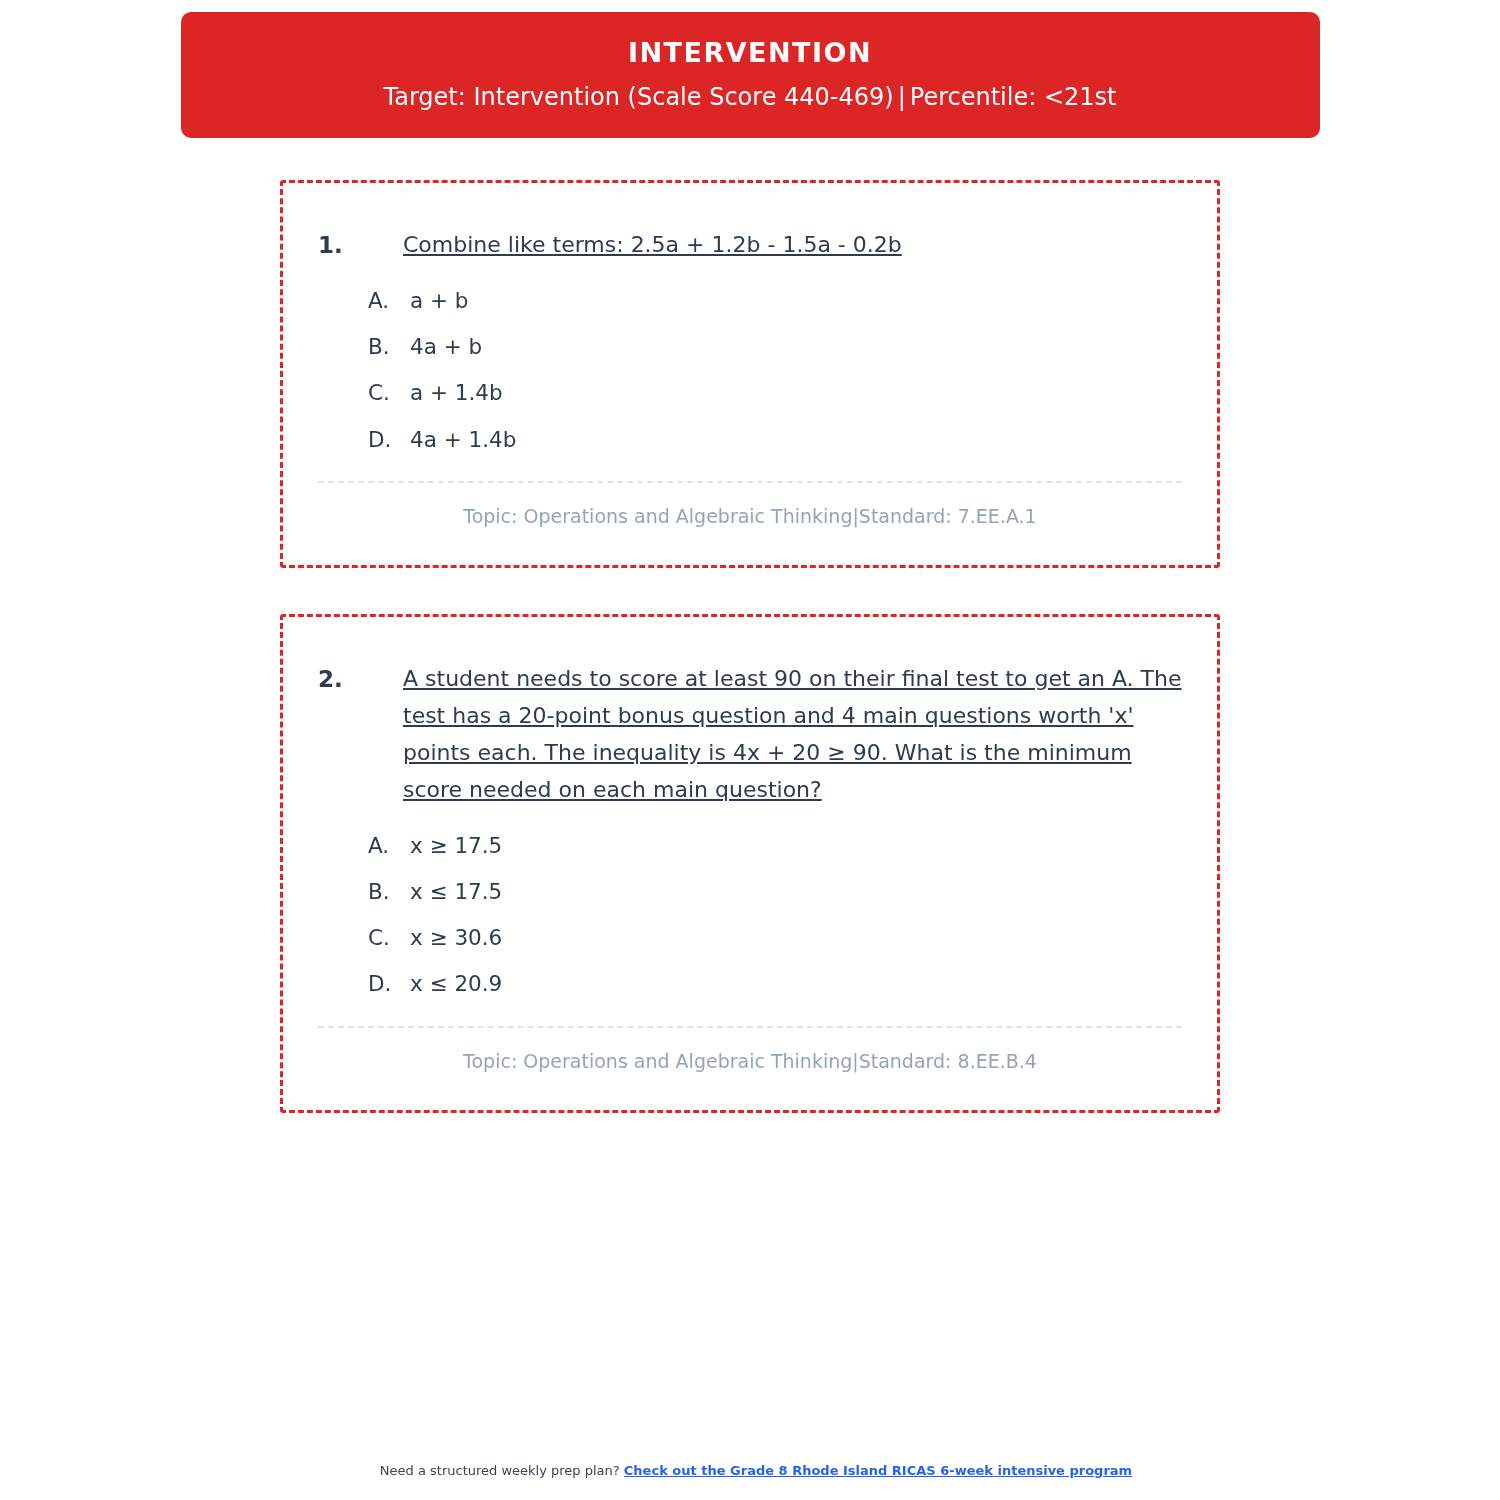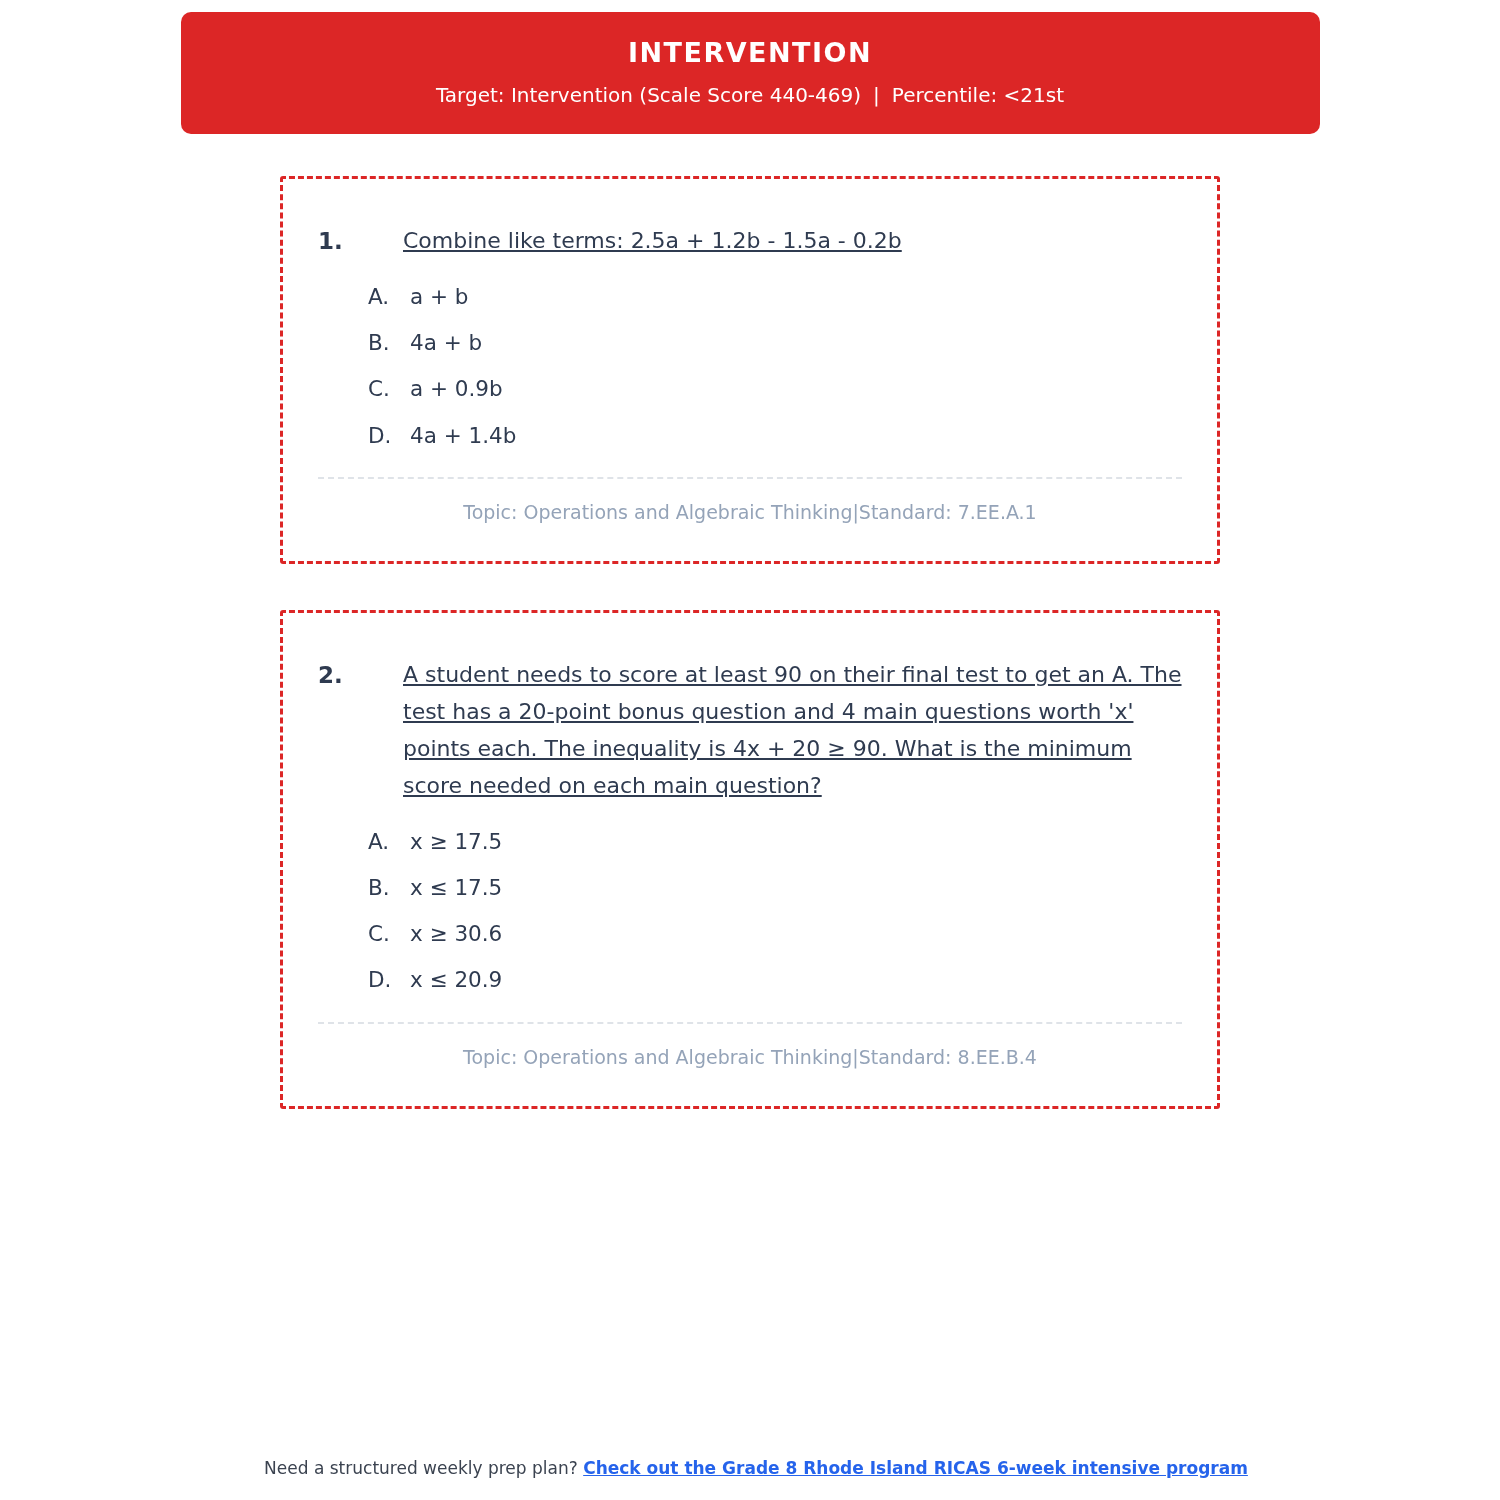--- a/index.html
+++ b/index.html
@@ -30,24 +30,24 @@
   }
   .banner-title {
     color: #ffffff;
     font-size: 27px;
     font-weight: bold;
     letter-spacing: 1.5px;
   }
   .banner-sub {
     margin-top: 15px;
     color: #ffffff;
-    font-size: 20px;
+    font-size: 24px;
     display: flex;
     justify-content: center;
-    gap: 12px;
+    gap: 4px;
   }
   .card {
     width: 940px;
     margin: 0 auto 46px auto;
     border: 3px dashed var(--red);
     border-radius: 3px;
     background: #ffffff;
     padding: 44px 35px 26px 35px;
   }
   .q-row { display: flex; align-items: flex-start; }
@@ -85,21 +85,21 @@
     justify-content: center;
     color: var(--muted);
     font-size: 19px;
     padding: 22px 0 12px 0;
   }
   .footer {
     position: absolute;
     left: 12px; right: 0;
     bottom: 22px;
     text-align: center;
-    font-size: 17px;
+    font-size: 13px;
     color: var(--footer-ink);
   }
   .footer-link {
     color: var(--blue);
     font-weight: bold;
     text-decoration: underline;
     cursor: pointer;
   }
 </style>
 </head>
@@ -126,21 +126,21 @@
     <span class="opt-text">a + b</span>
   </div>
 
   <div class="option">
     <span class="opt-letter">B.</span>
     <span class="opt-text">4a + b</span>
   </div>
 
   <div class="option">
     <span class="opt-letter">C.</span>
-    <span class="opt-text">a + 0.9b</span>
+    <span class="opt-text">a + 1.4b</span>
   </div>
 
   <div class="option">
     <span class="opt-letter">D.</span>
     <span class="opt-text">4a + 1.4b</span>
   </div>
 </div>
     <div class="divider"></div>
     <div class="topic-line">
       <span>Topic: Operations and Algebraic Thinking</span>

